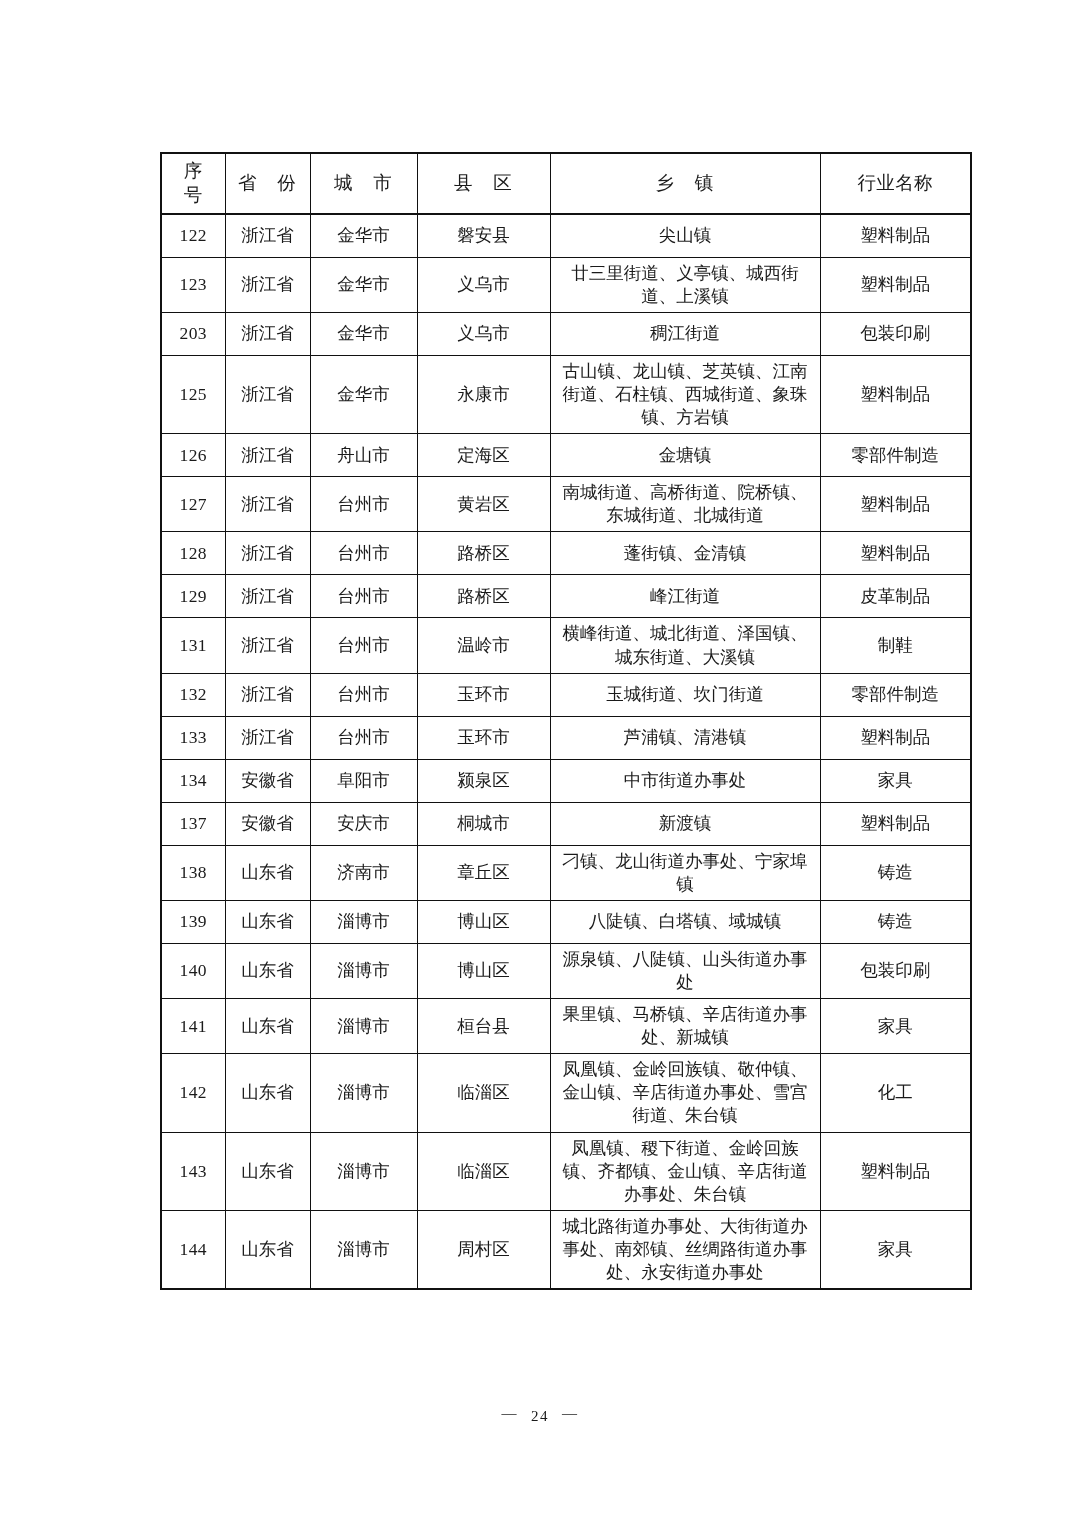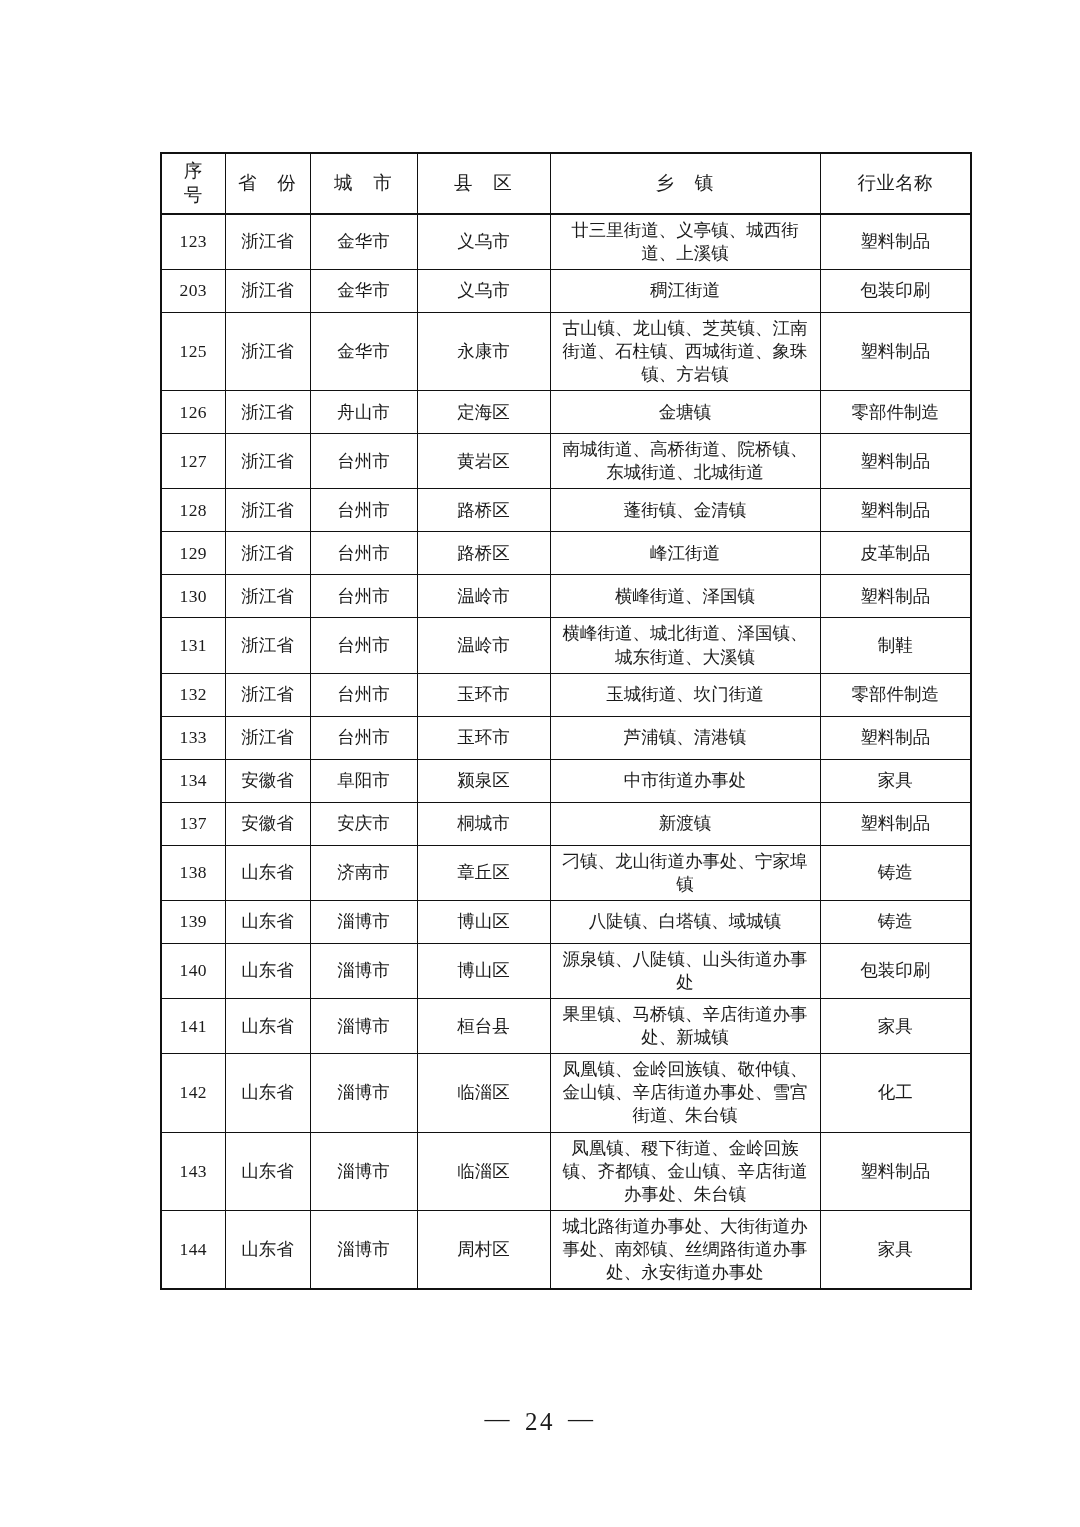--- a/index.html
+++ b/index.html
@@ -74,21 +74,21 @@
   td.town {
     padding-left: 7px;
     padding-right: 7px;
   }
   .footer {
     position: absolute;
     left: 0;
     top: 1408px;
     width: 1080px;
     text-align: center;
-    font-size: 25px;
+    font-size: 15px;
     color: #1a1a1a;
     letter-spacing: 0.10em;
   }
   .footer .pgnum {
     font-family: "Liberation Serif", "DejaVu Serif", serif;
   }
   .dash {
     display: inline-block;
     margin: 0 13px;
     transform: translateY(-3px);
@@ -114,20 +114,28 @@
           <th class="h-idx">序　号</th>
           <th class="h-prov">省　份</th>
           <th class="h-city">城　市</th>
           <th class="h-county">县　区</th>
           <th class="h-town">乡　镇</th>
           <th class="h-ind">行业名称</th>
         </tr>
       </thead>
       <tbody id="table-body">
           <tr>
+            <td class="idx">122</td>
+            <td class="prov">浙江省</td>
+            <td class="city">金华市</td>
+            <td class="county">磐安县</td>
+            <td class="town">尖山镇</td>
+            <td class="ind">塑料制品</td>
+          </tr>
+          <tr>
             <td class="idx">123</td>
             <td class="prov">浙江省</td>
             <td class="city">金华市</td>
             <td class="county">义乌市</td>
             <td class="town">廿三里街道、义亭镇、城西街道、上溪镇</td>
             <td class="ind">塑料制品</td>
           </tr>
           <tr>
             <td class="idx">203</td>
             <td class="prov">浙江省</td>
@@ -168,28 +176,20 @@
             <td class="town">蓬街镇、金清镇</td>
             <td class="ind">塑料制品</td>
           </tr>
           <tr>
             <td class="idx">129</td>
             <td class="prov">浙江省</td>
             <td class="city">台州市</td>
             <td class="county">路桥区</td>
             <td class="town">峰江街道</td>
             <td class="ind">皮革制品</td>
-          </tr>
-          <tr>
-            <td class="idx">130</td>
-            <td class="prov">浙江省</td>
-            <td class="city">台州市</td>
-            <td class="county">温岭市</td>
-            <td class="town">横峰街道、泽国镇</td>
-            <td class="ind">塑料制品</td>
           </tr>
           <tr>
             <td class="idx">131</td>
             <td class="prov">浙江省</td>
             <td class="city">台州市</td>
             <td class="county">温岭市</td>
             <td class="town">横峰街道、城北街道、泽国镇、城东街道、大溪镇</td>
             <td class="ind">制鞋</td>
           </tr>
           <tr>

